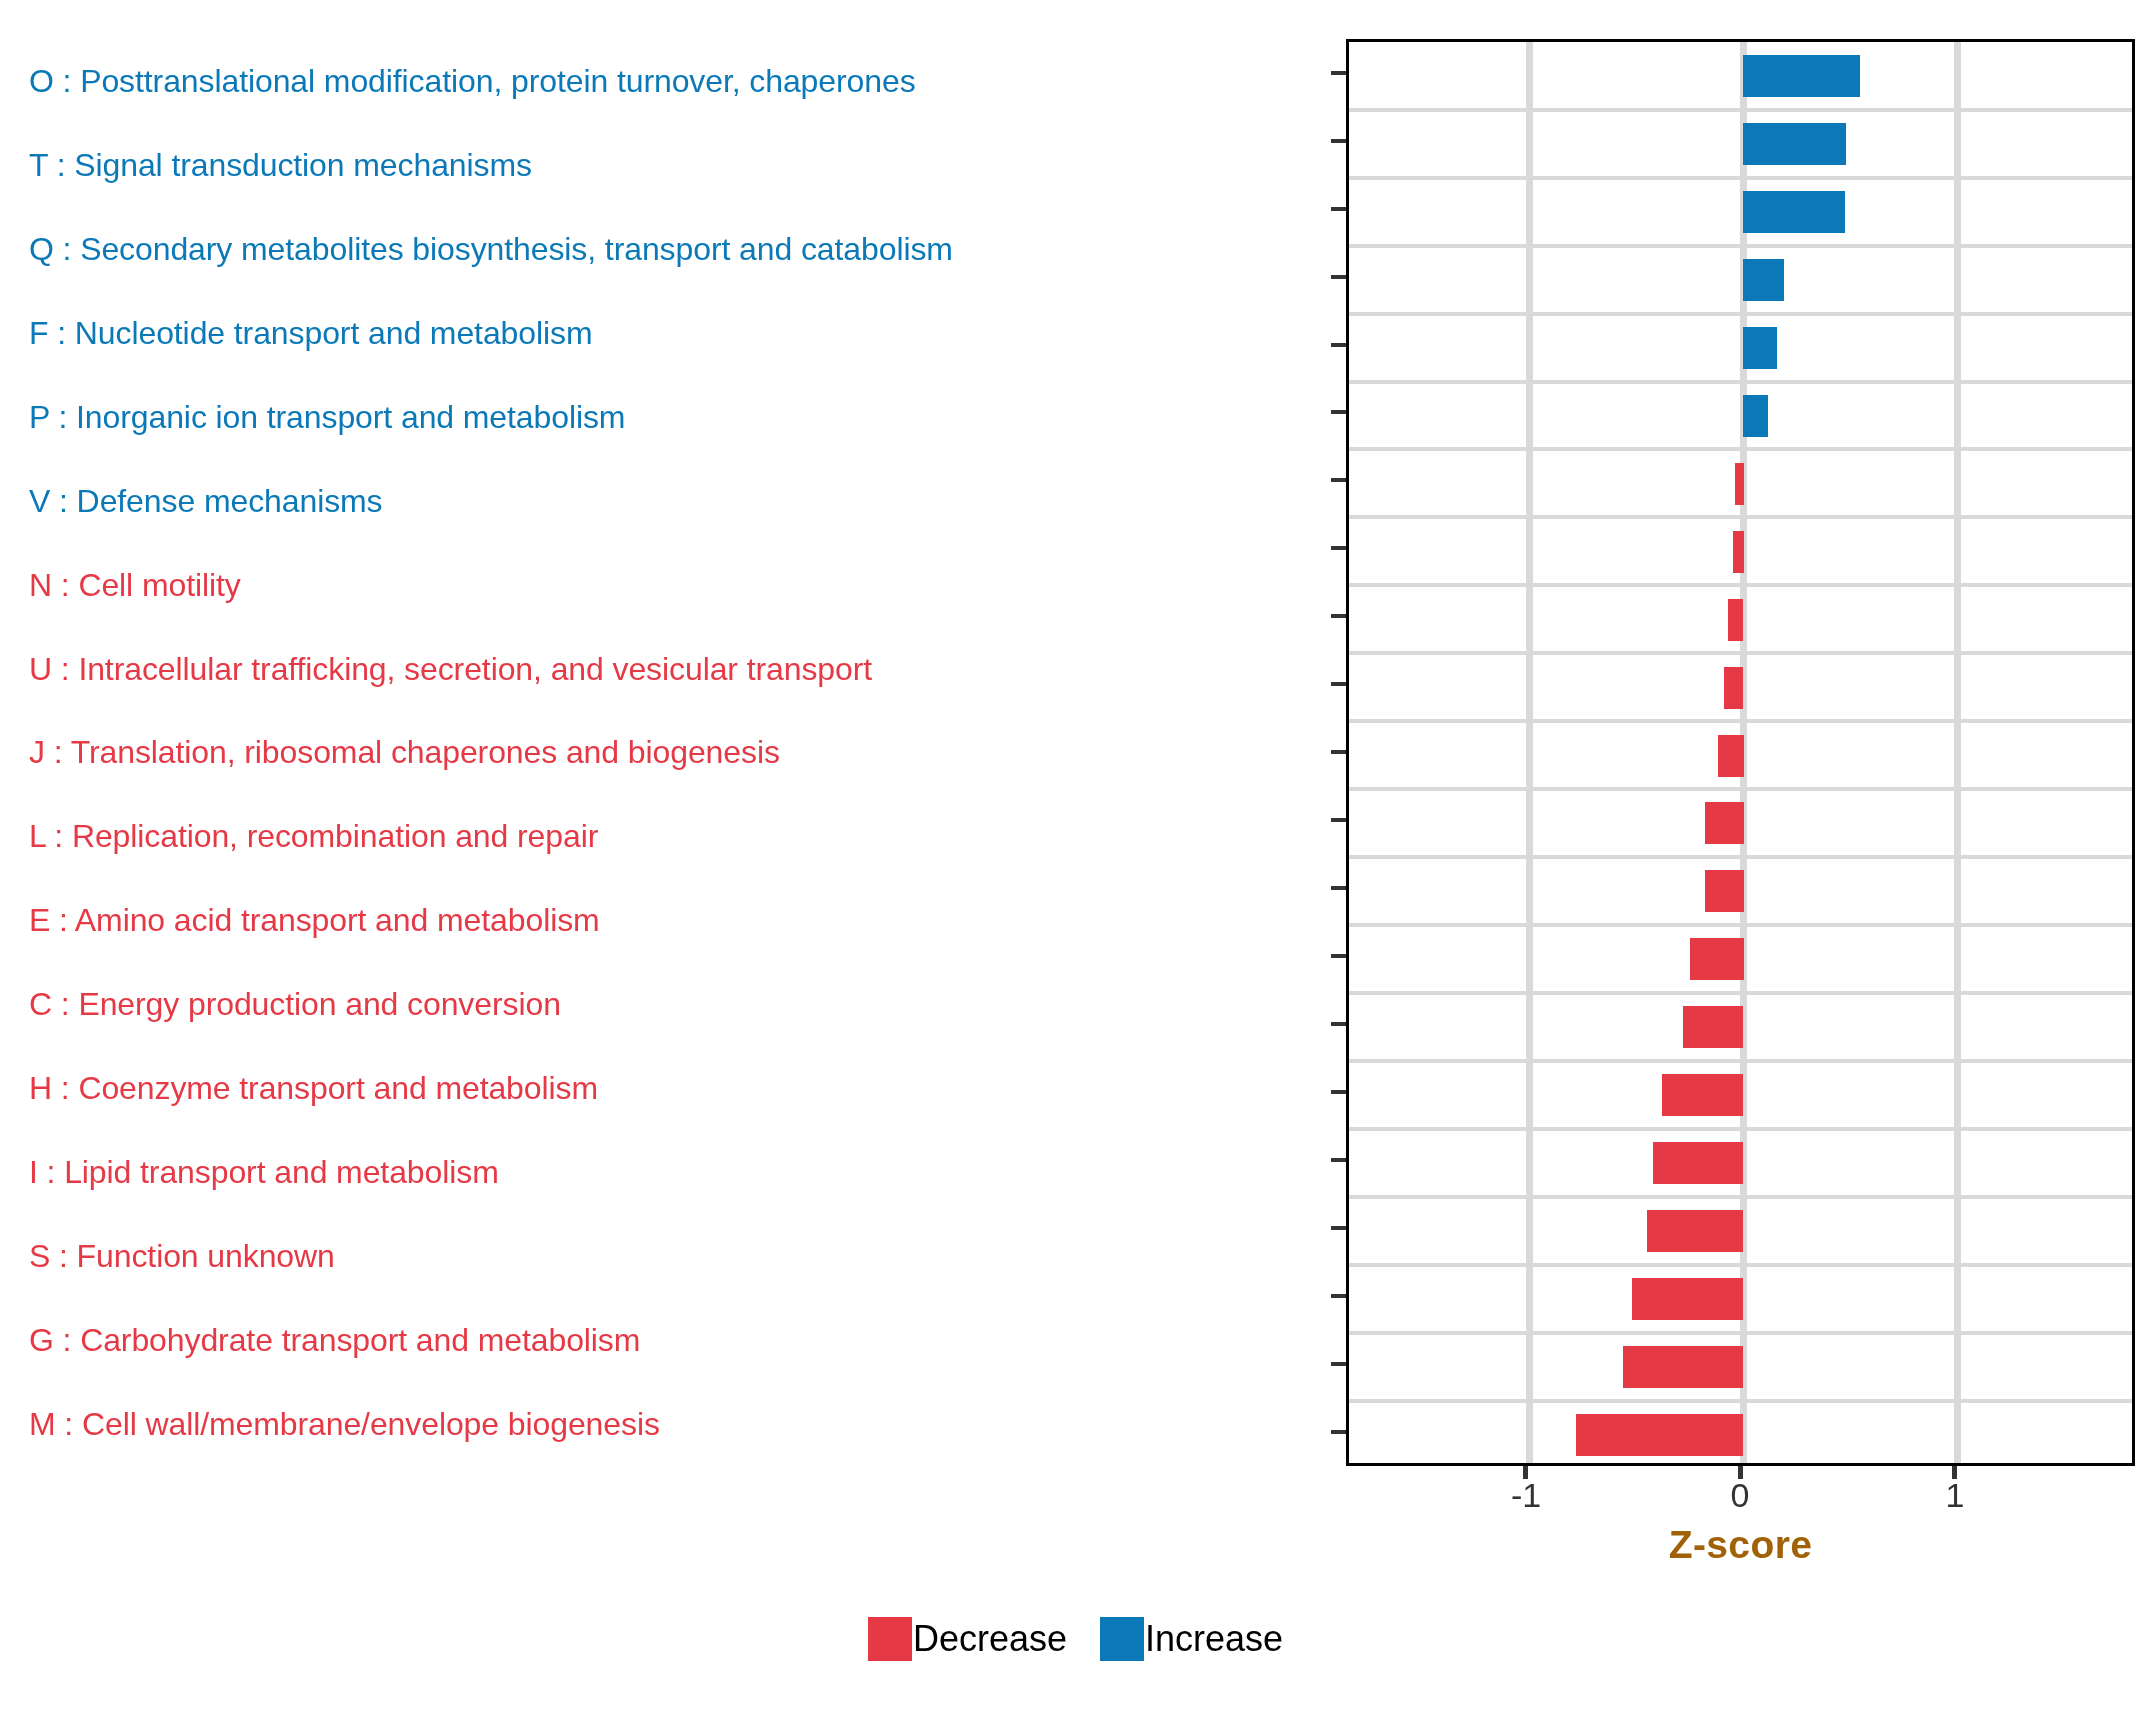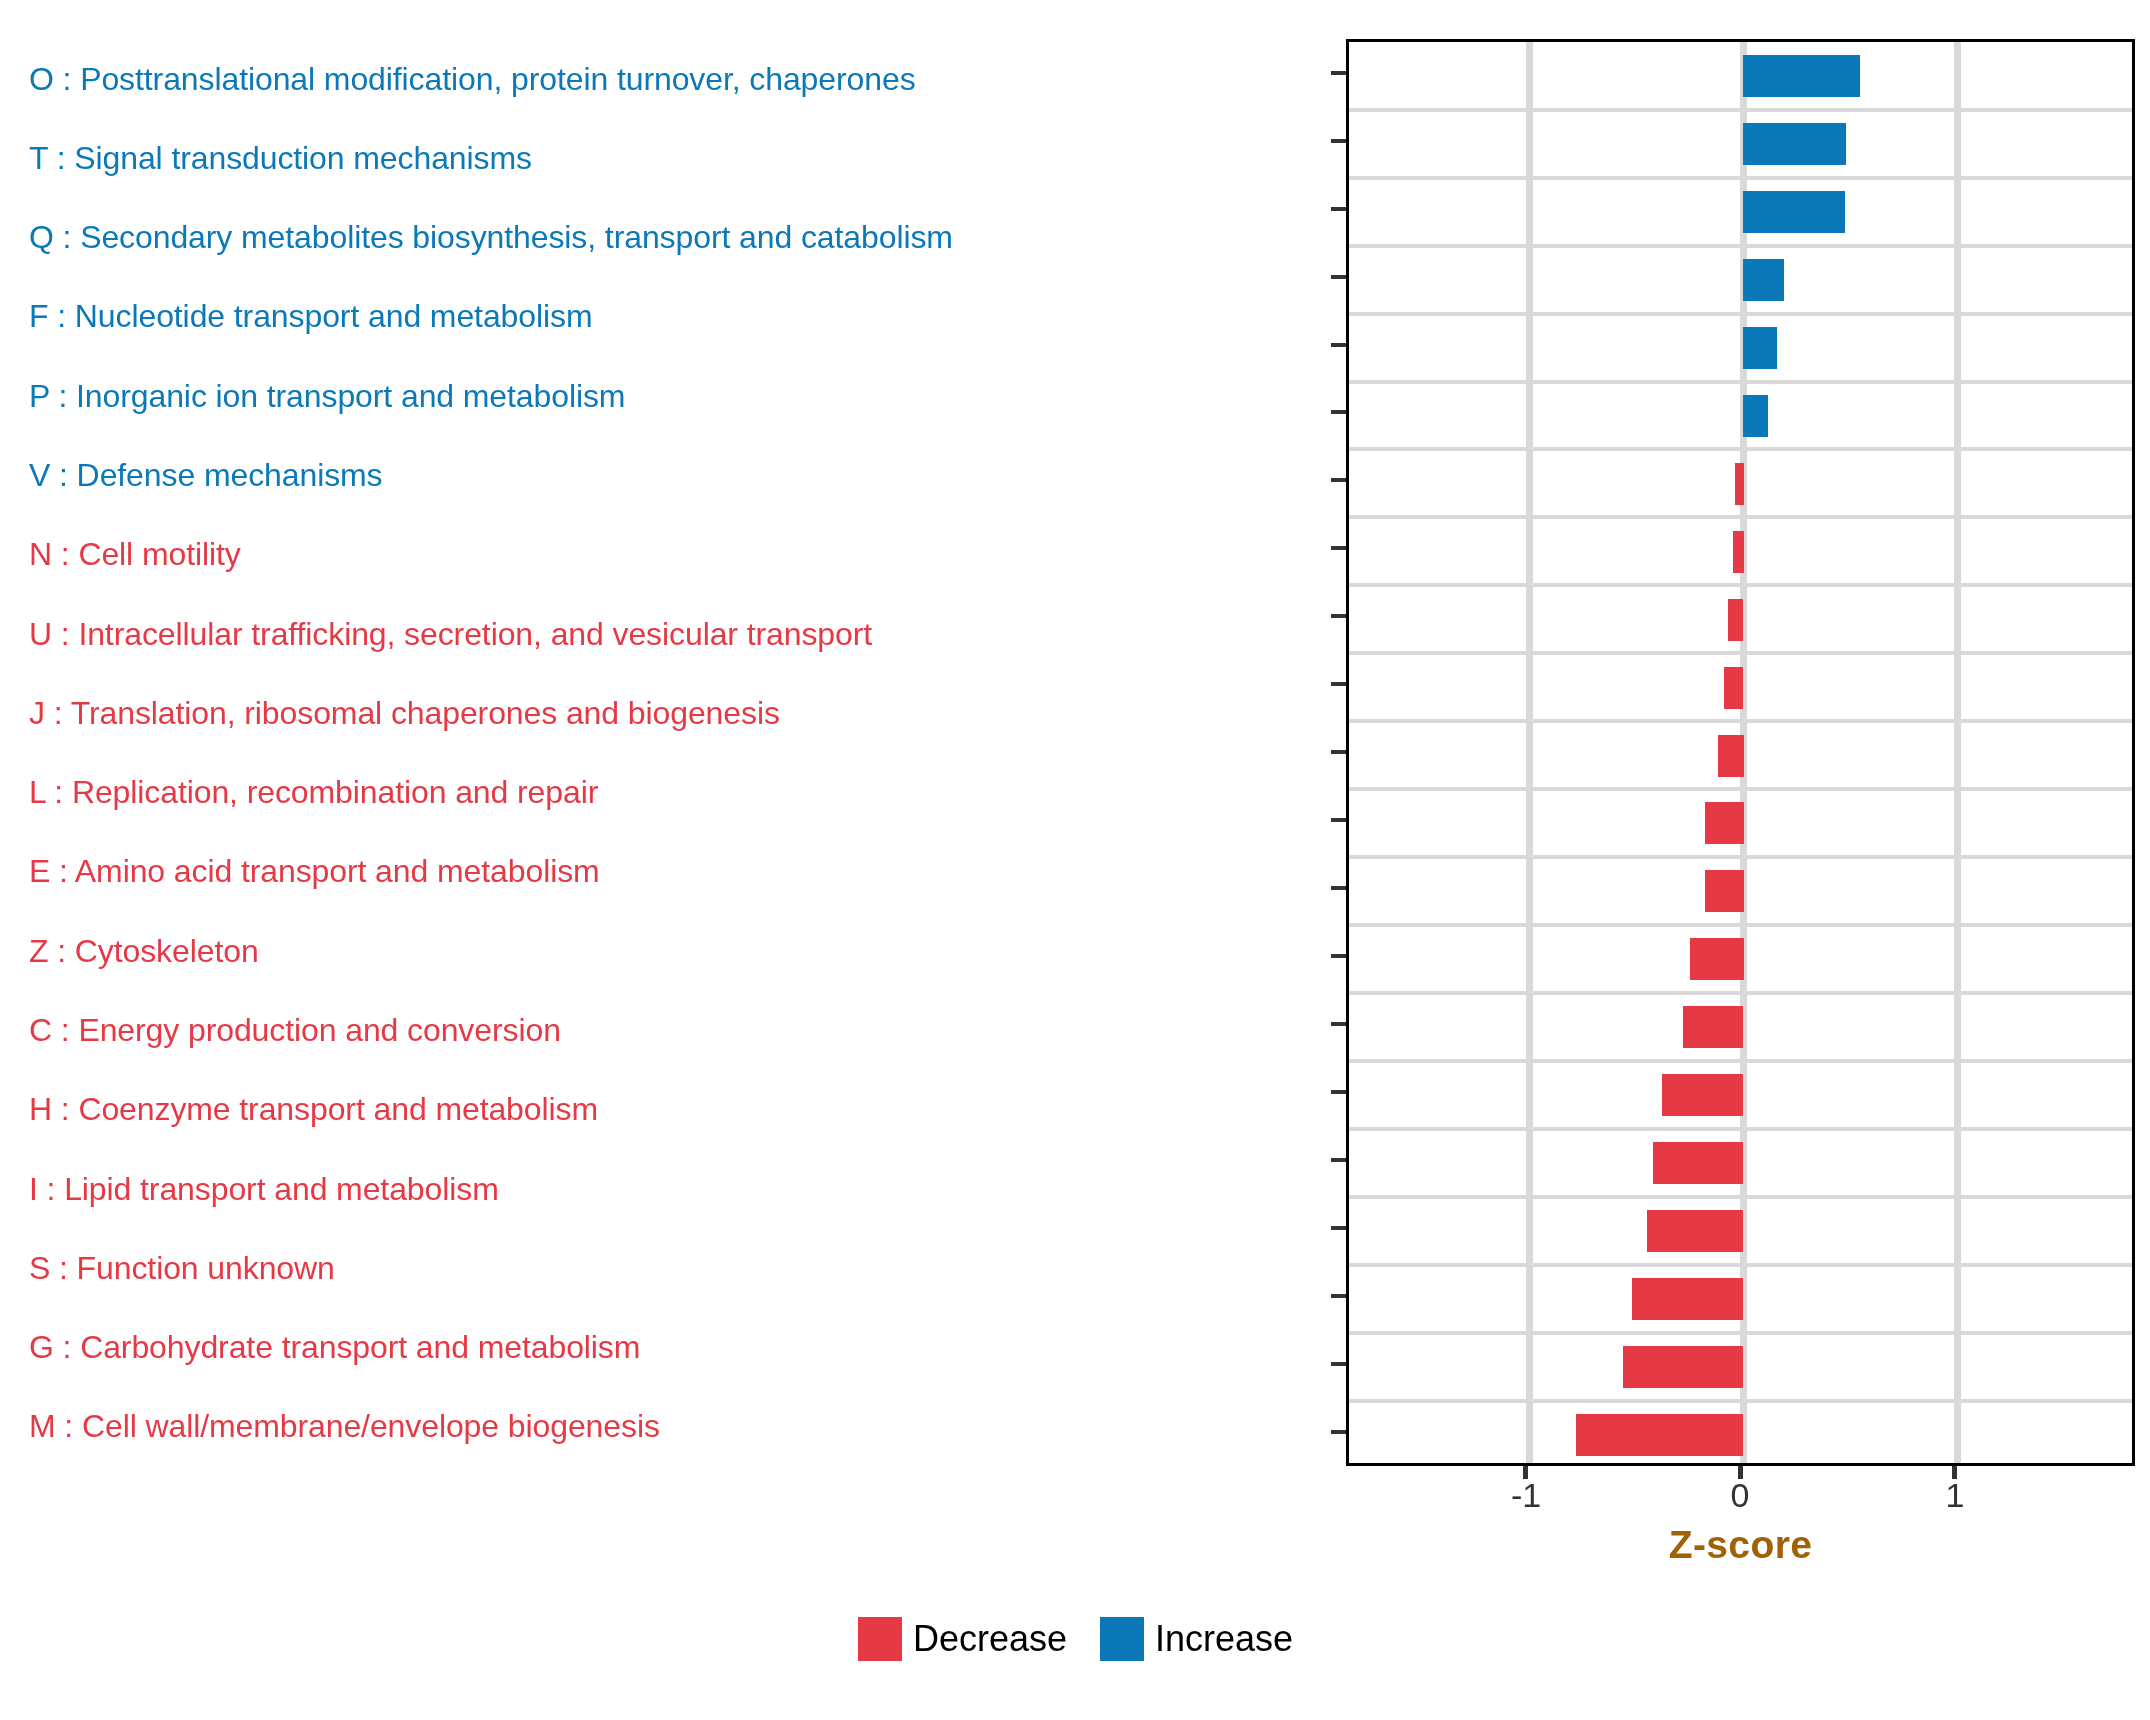--- a/index.html
+++ b/index.html
@@ -158,21 +158,21 @@
     top: 1617px;
     width: 2151px;
     display: flex;
     justify-content: center;
     align-items: center;
     gap: 33px;
   }
   .legend-item {
     display: flex;
     align-items: center;
-    gap: 11px;
+    gap: 1px;
   }
   .legend-key {
     width: 44px;
     height: 44px;
     display: inline-block;
   }
   .legend-key.dec { background: #e63946; }
   .legend-key.inc { background: #0b79b8; }
   .legend-label {
     font-size: 36px;
@@ -212,23 +212,20 @@
           <span>U : Intracellular trafficking, secretion, and vesicular transport</span>
         </div>
         <div class="ylabel-row dec">
           <span>J : Translation, ribosomal chaperones and biogenesis</span>
         </div>
         <div class="ylabel-row dec">
           <span>L : Replication, recombination and repair</span>
         </div>
         <div class="ylabel-row dec">
           <span>E : Amino acid transport and metabolism</span>
-        </div>
-        <div class="ylabel-row dec">
-          <span>Z : Cytoskeleton</span>
         </div>
         <div class="ylabel-row dec">
           <span>C : Energy production and conversion</span>
         </div>
         <div class="ylabel-row dec">
           <span>H : Coenzyme transport and metabolism</span>
         </div>
         <div class="ylabel-row dec">
           <span>I : Lipid transport and metabolism</span>
         </div>

